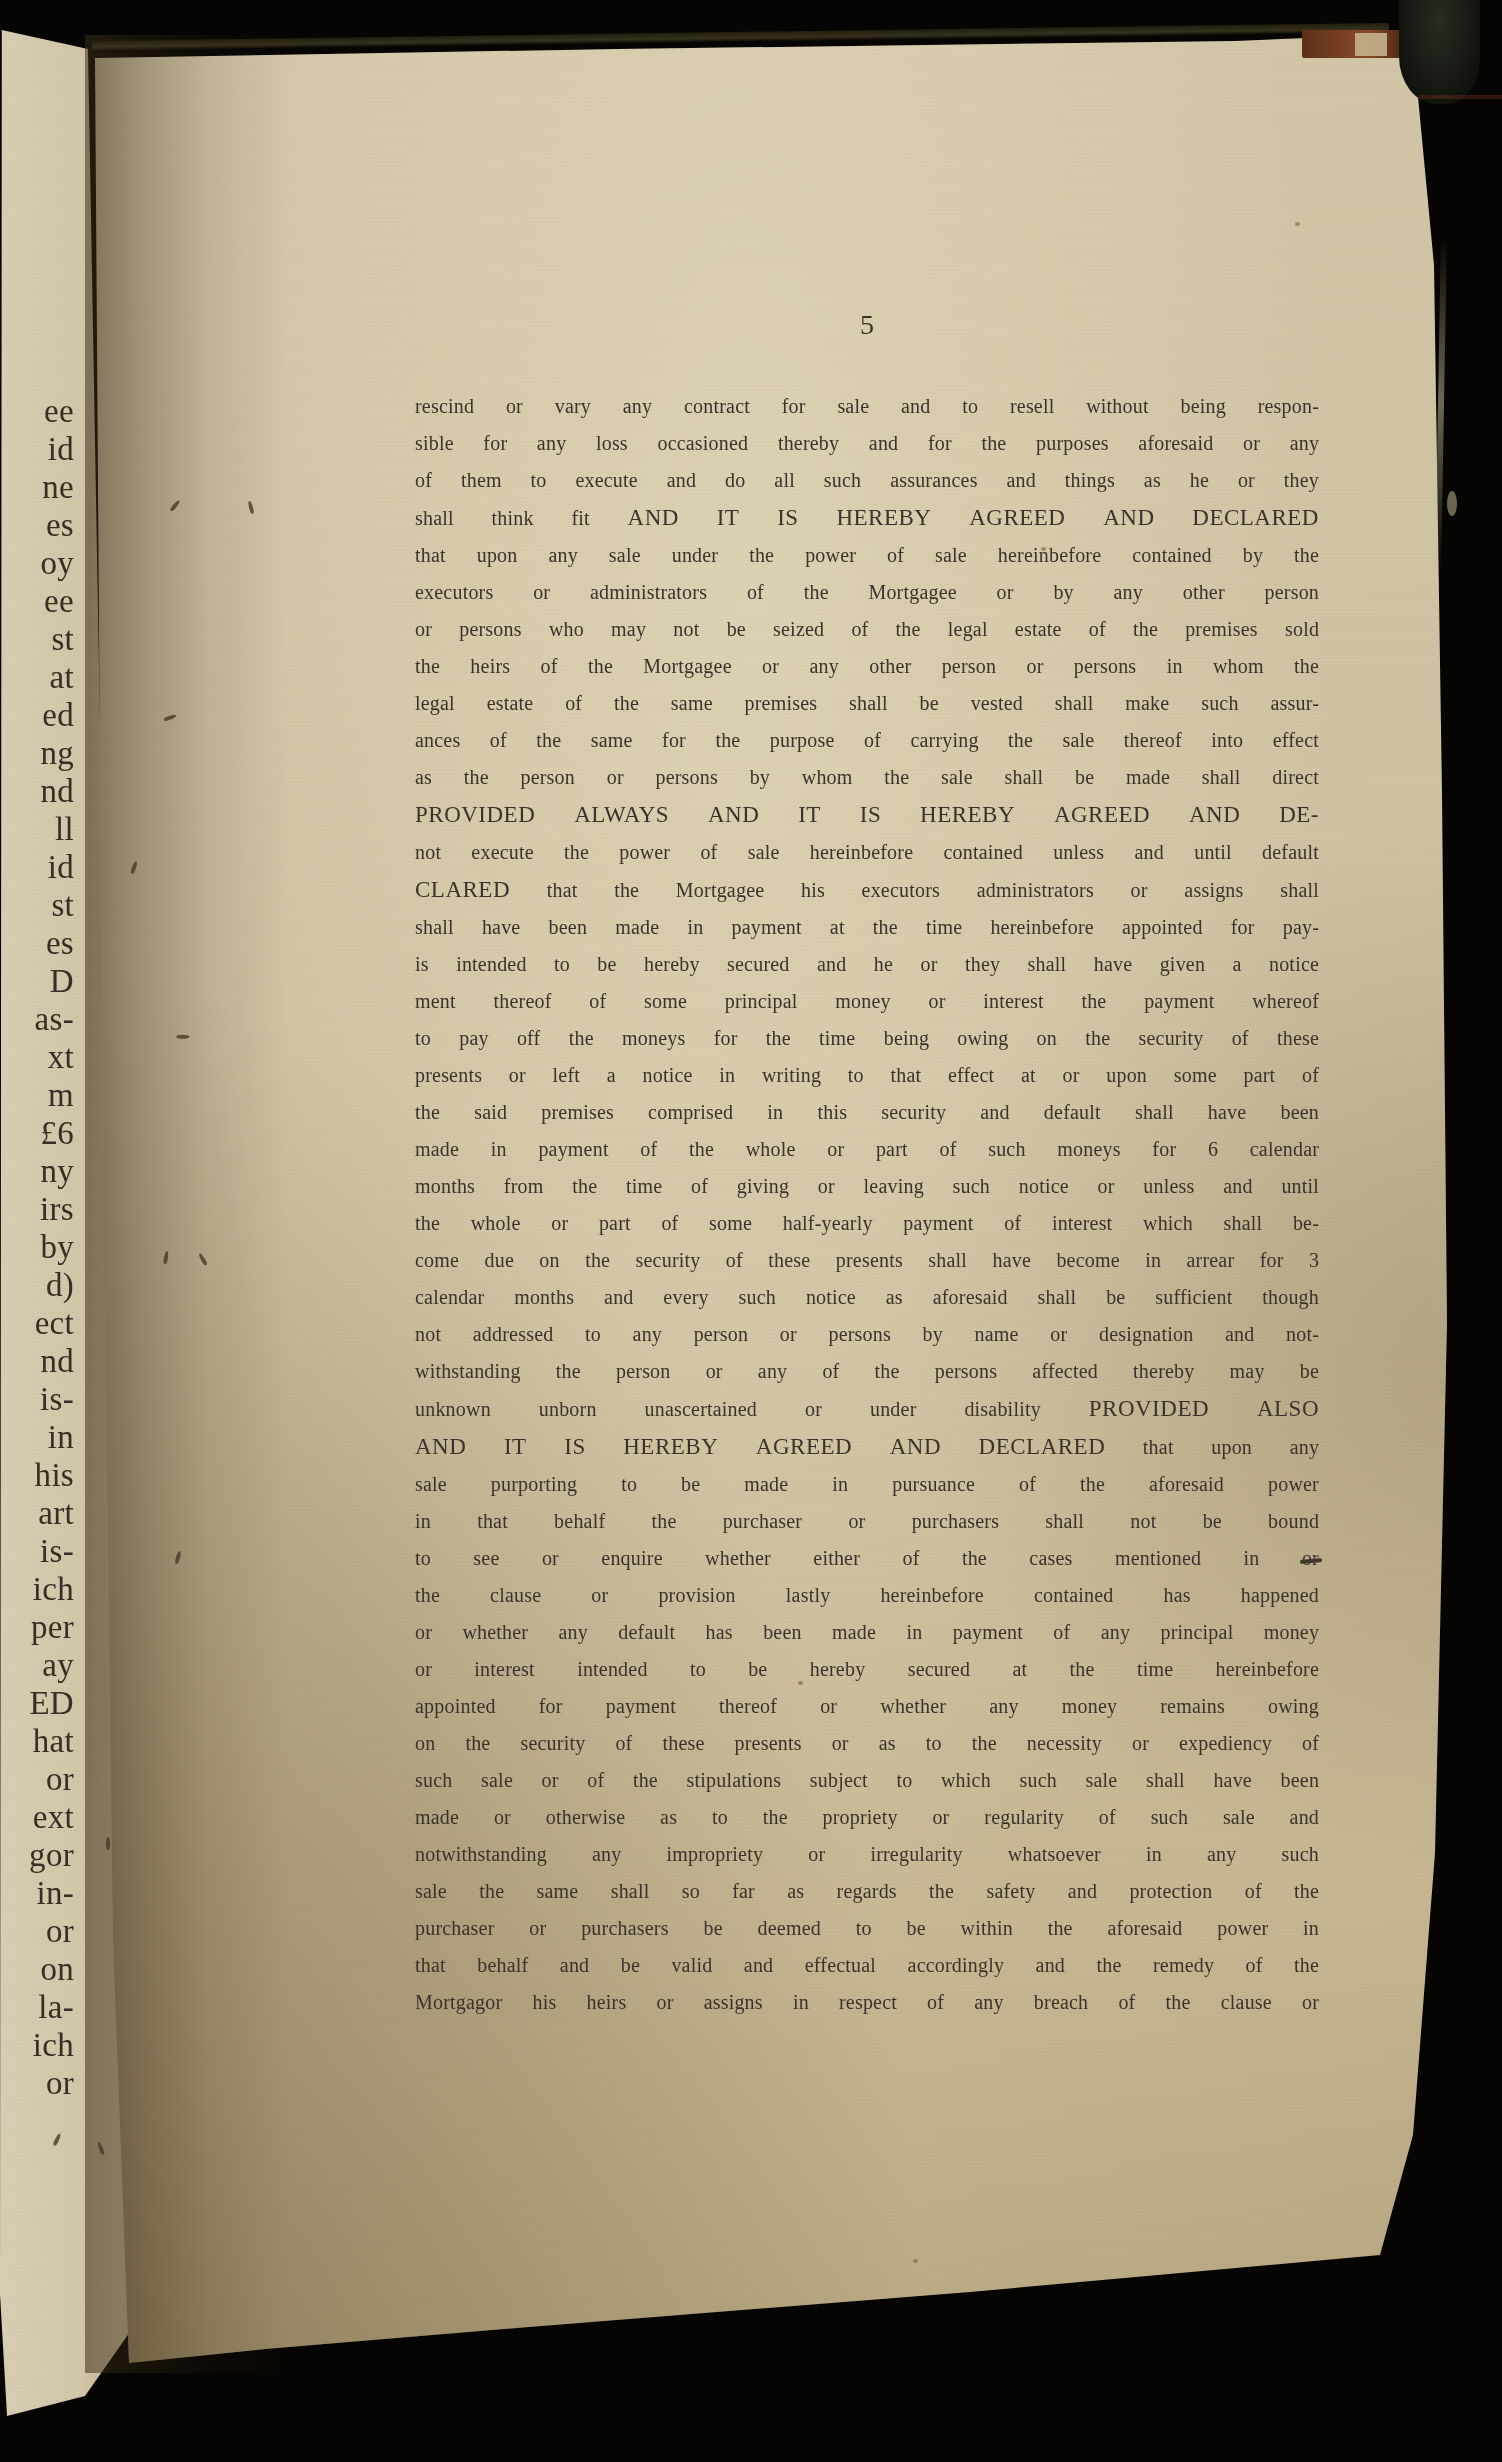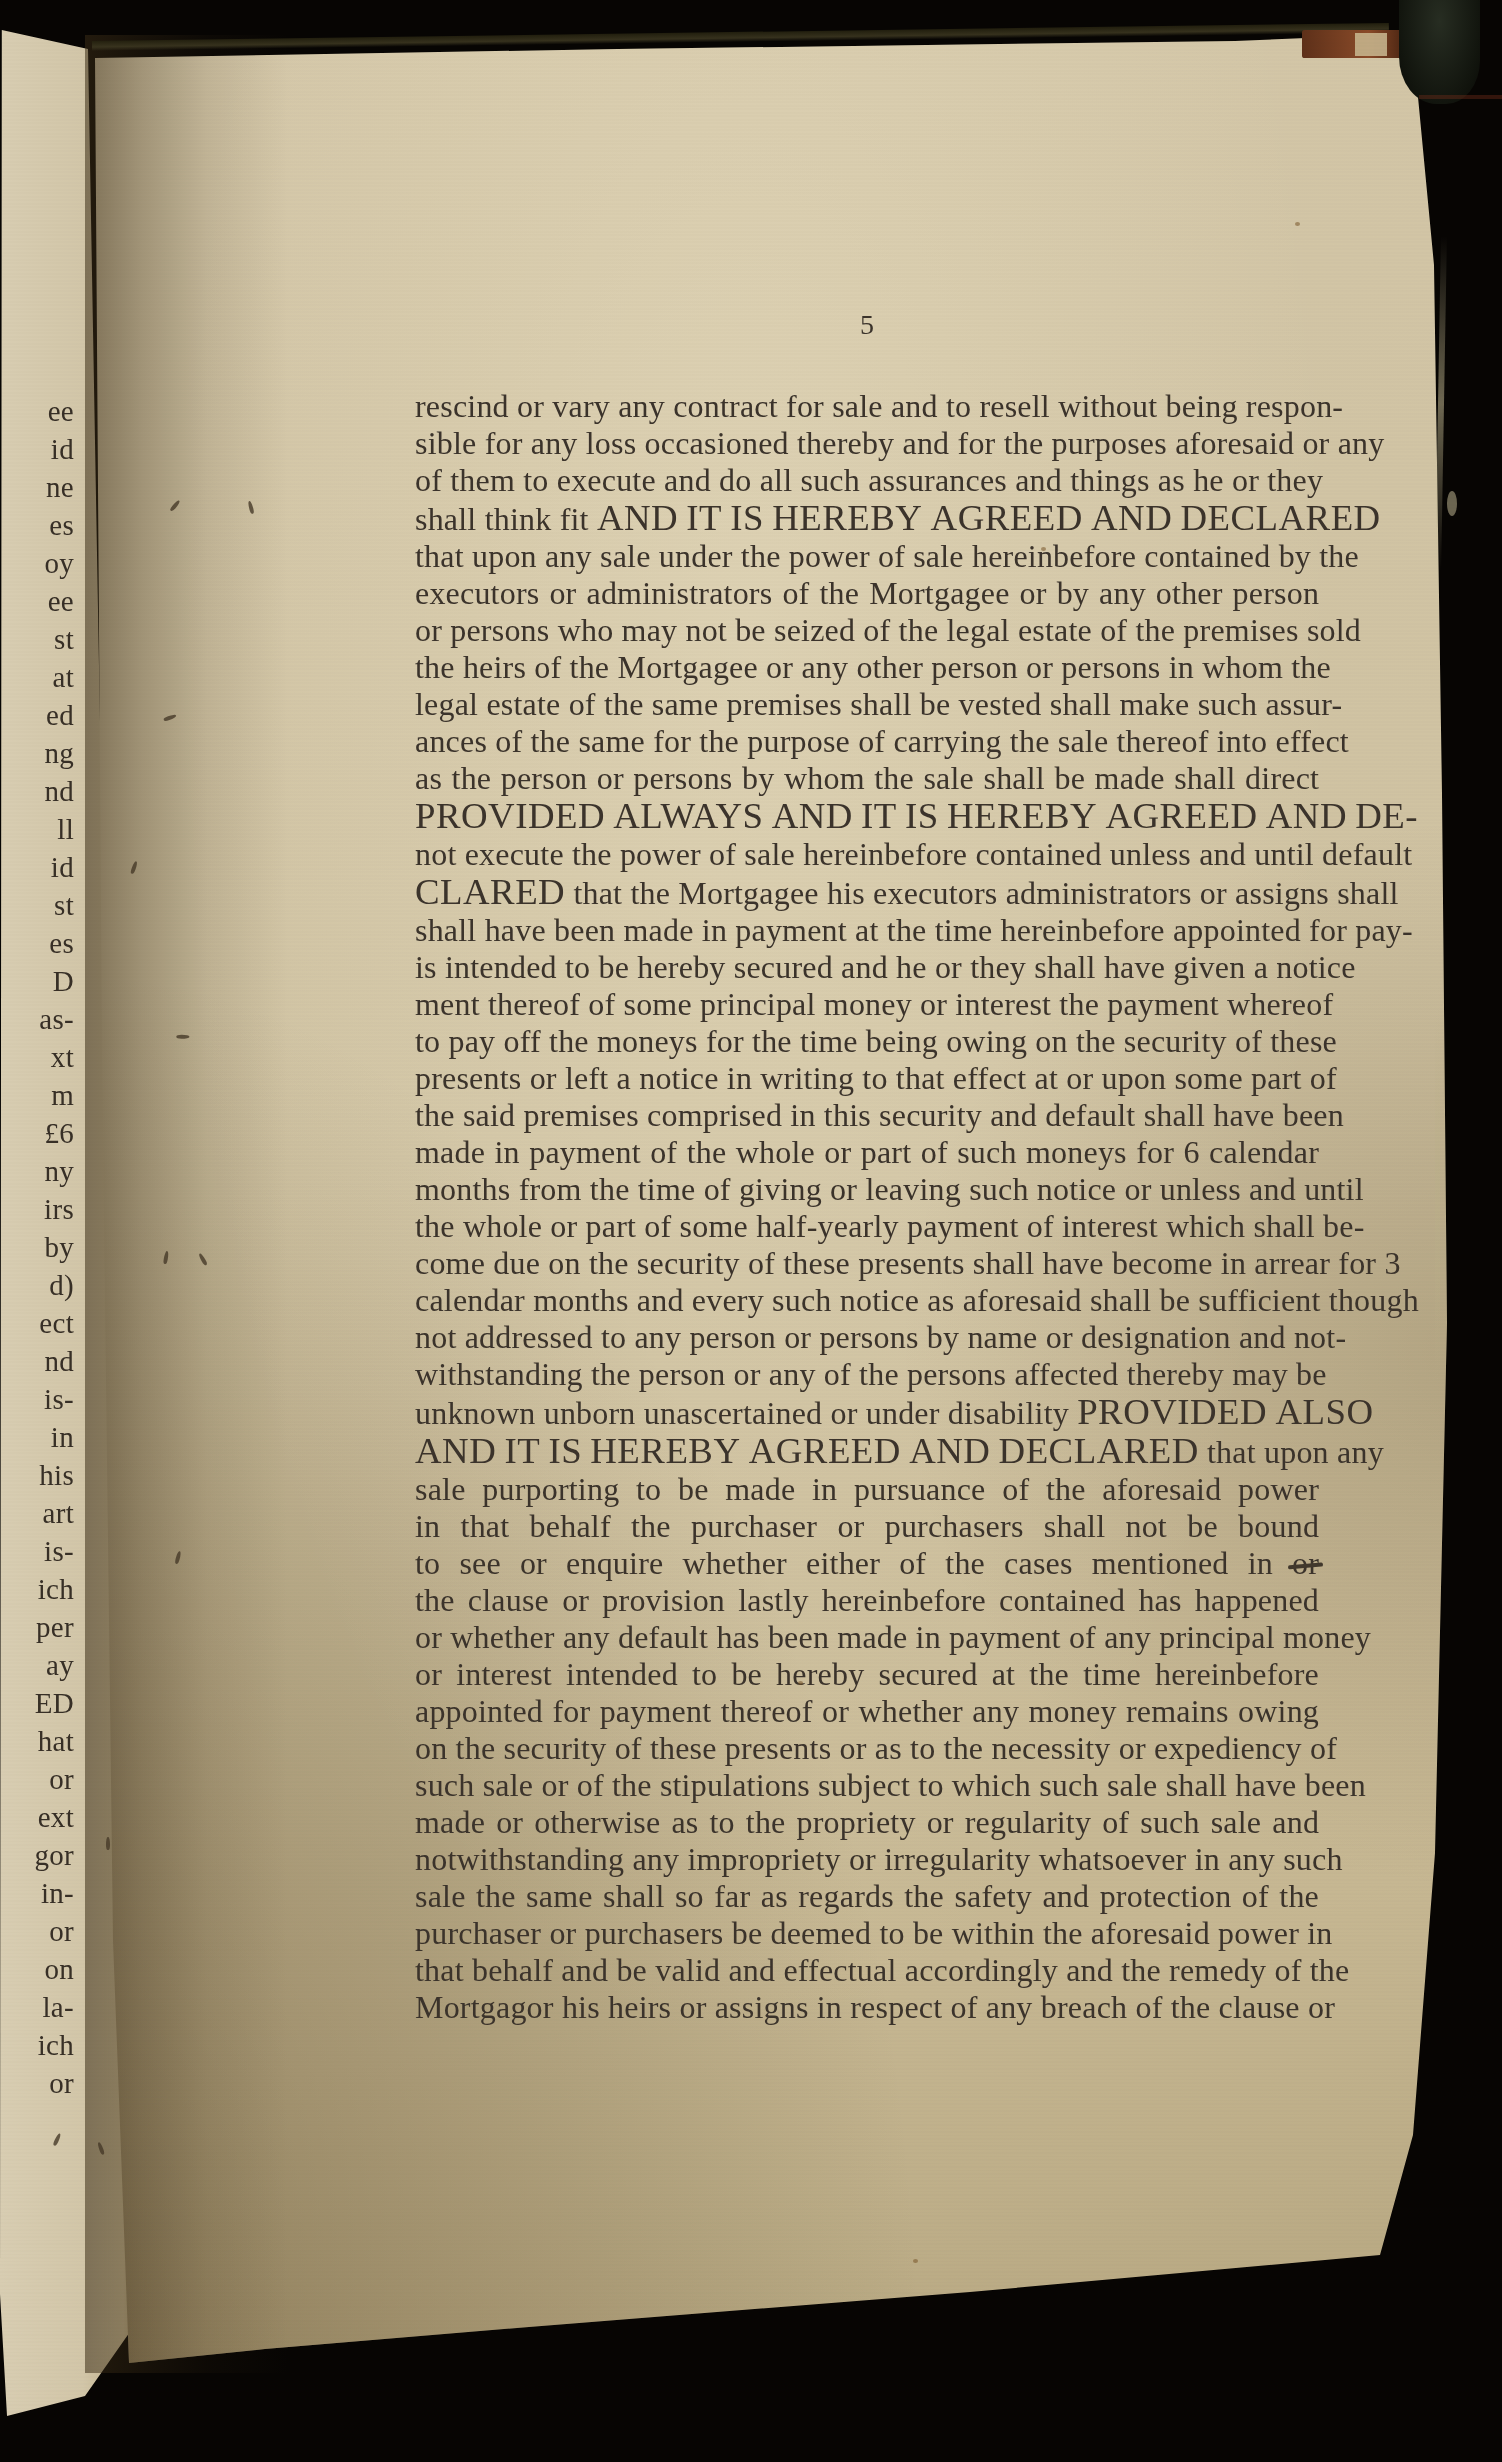--- a/index.html
+++ b/index.html
@@ -13,21 +13,21 @@
 
   
   .facing-page{
     position:absolute;left:0;top:0;width:150px;height:2462px;
     background:linear-gradient(to right,#d8cdb2 0%,#d2c6a8 55%,#bfb08c 82%,#93805c 100%);
     clip-path:polygon(1.8px 30px,88px 49px,106px 1059px,116px 1765px,132px 2329px,85px 2396px,7px 2416px,0px 2294px);
   }
   .frag-col{
     position:absolute;left:0;top:392px;width:74px;
     text-align:right;
-    font-size:29px;line-height:38px;
+    font-size:33px;line-height:38px;
     color:#372f26;letter-spacing:0.3px;
   }
   .frag-col div{white-space:nowrap;}
 
   
   .main-page{
     position:absolute;inset:0;
     clip-path:polygon(95px 58px,618px 49px,1235px 41px,1378px 35px,1416px 76px,1434px 265px,1442px 794px,1447px 1323px,1435px 1853px,1413px 2135px,1380px 2255px,970px 2292px,529px 2327px,265px 2349px,129px 2363px,113px 1941px,102px 1059px);
     background:
       radial-gradient(ellipse at 50% 26%, rgba(248,240,214,0.30), rgba(248,240,214,0) 55%),
@@ -82,21 +82,21 @@
     background:rgba(208,198,158,0.5);
   }
 
   
   .page-number{
     position:absolute;left:415px;top:309px;width:904px;
     text-align:center;font-size:28px;color:var(--ink,#3b332b);
   }
   .text-block{
     position:absolute;left:415px;top:388px;width:904px;
-    font-size:32px;line-height:37px;color:var(--ink,#3b332b);
+    font-size:20px;line-height:37px;color:var(--ink,#3b332b);
     letter-spacing:0.2px;
   }
   .text-block .line{
     text-align:justify;text-align-last:justify;white-space:nowrap;
     text-justify:inter-word;
   }
   .caps{font-size:1.15em;letter-spacing:0.5px;}
   .struck{position:relative;display:inline-block;}
   .struck::after{
     content:"";position:absolute;left:-14%;right:-14%;top:52%;height:3.5px;

